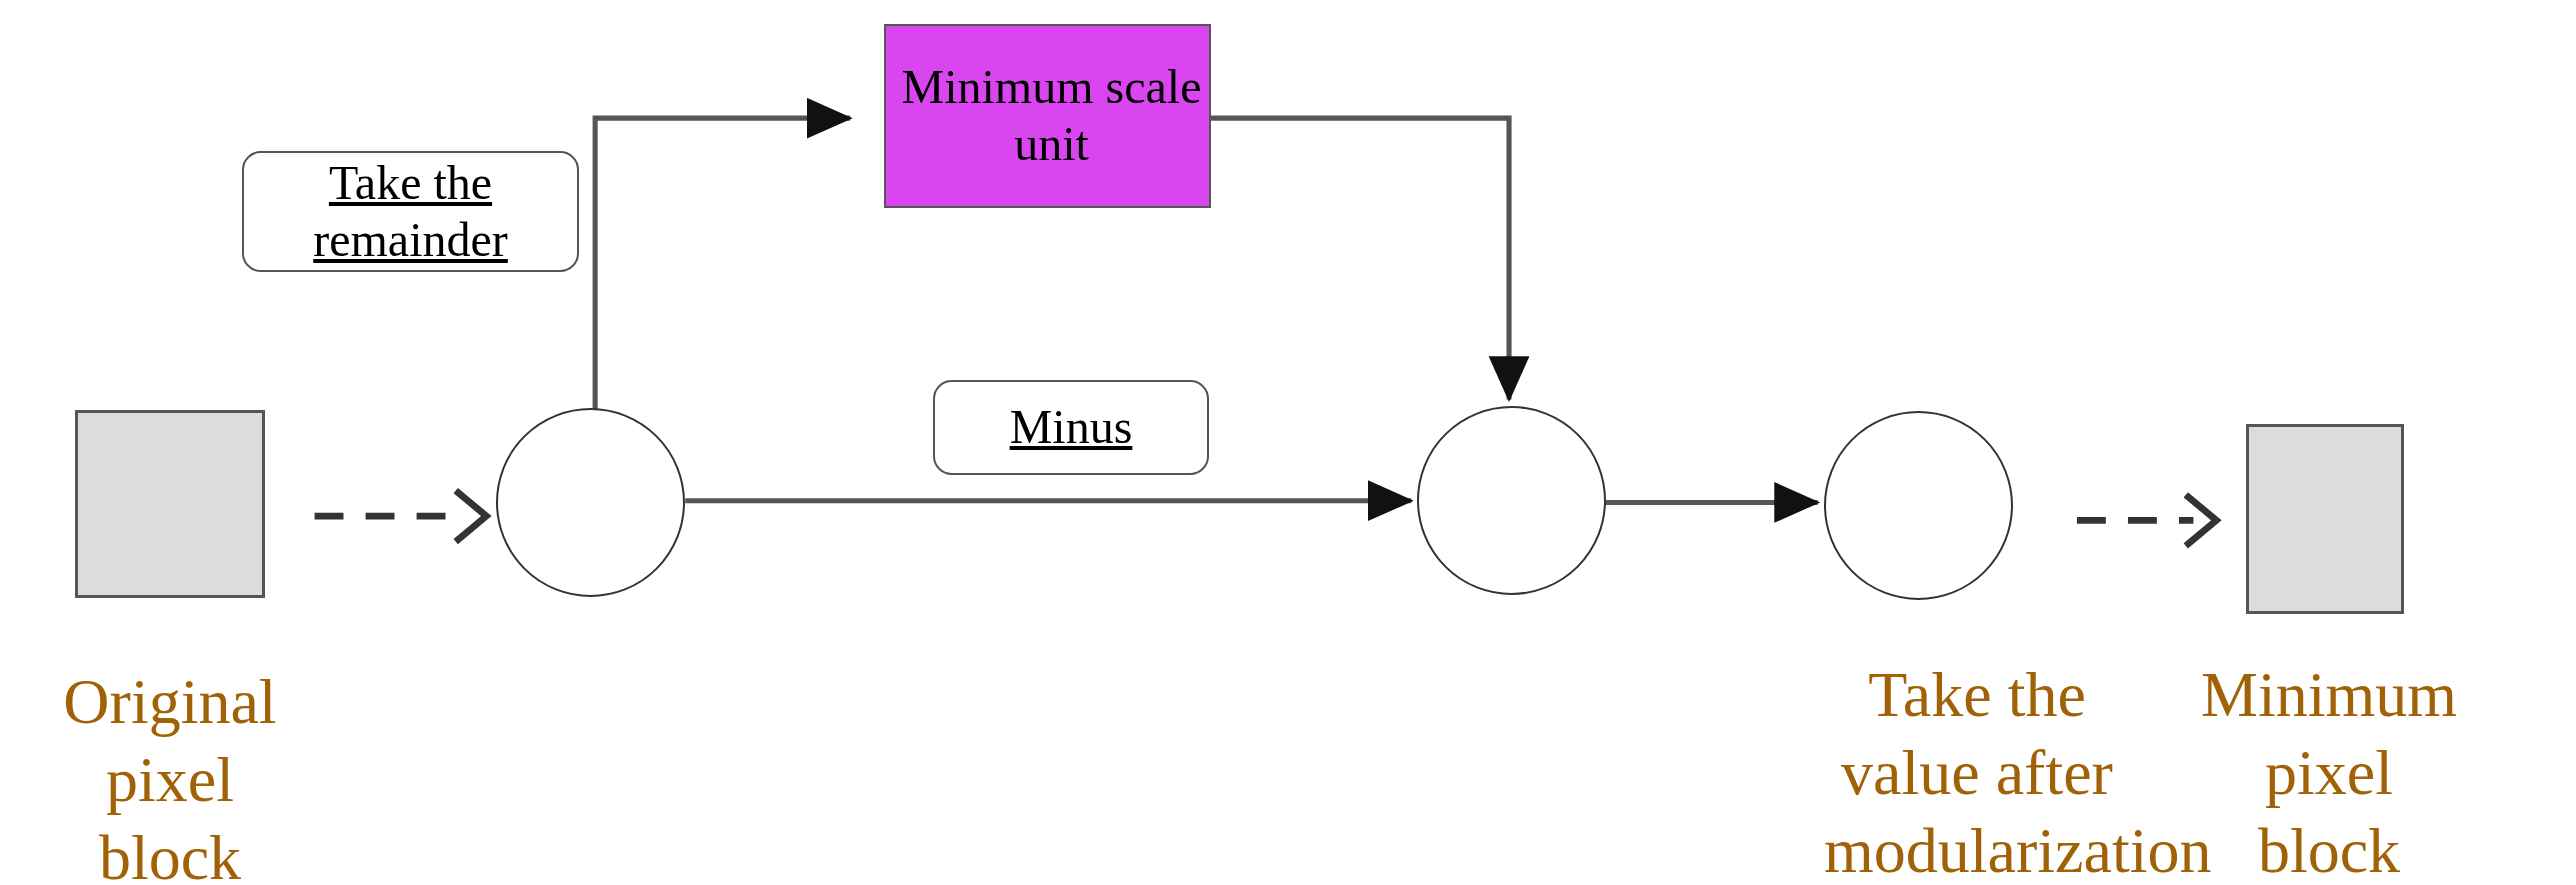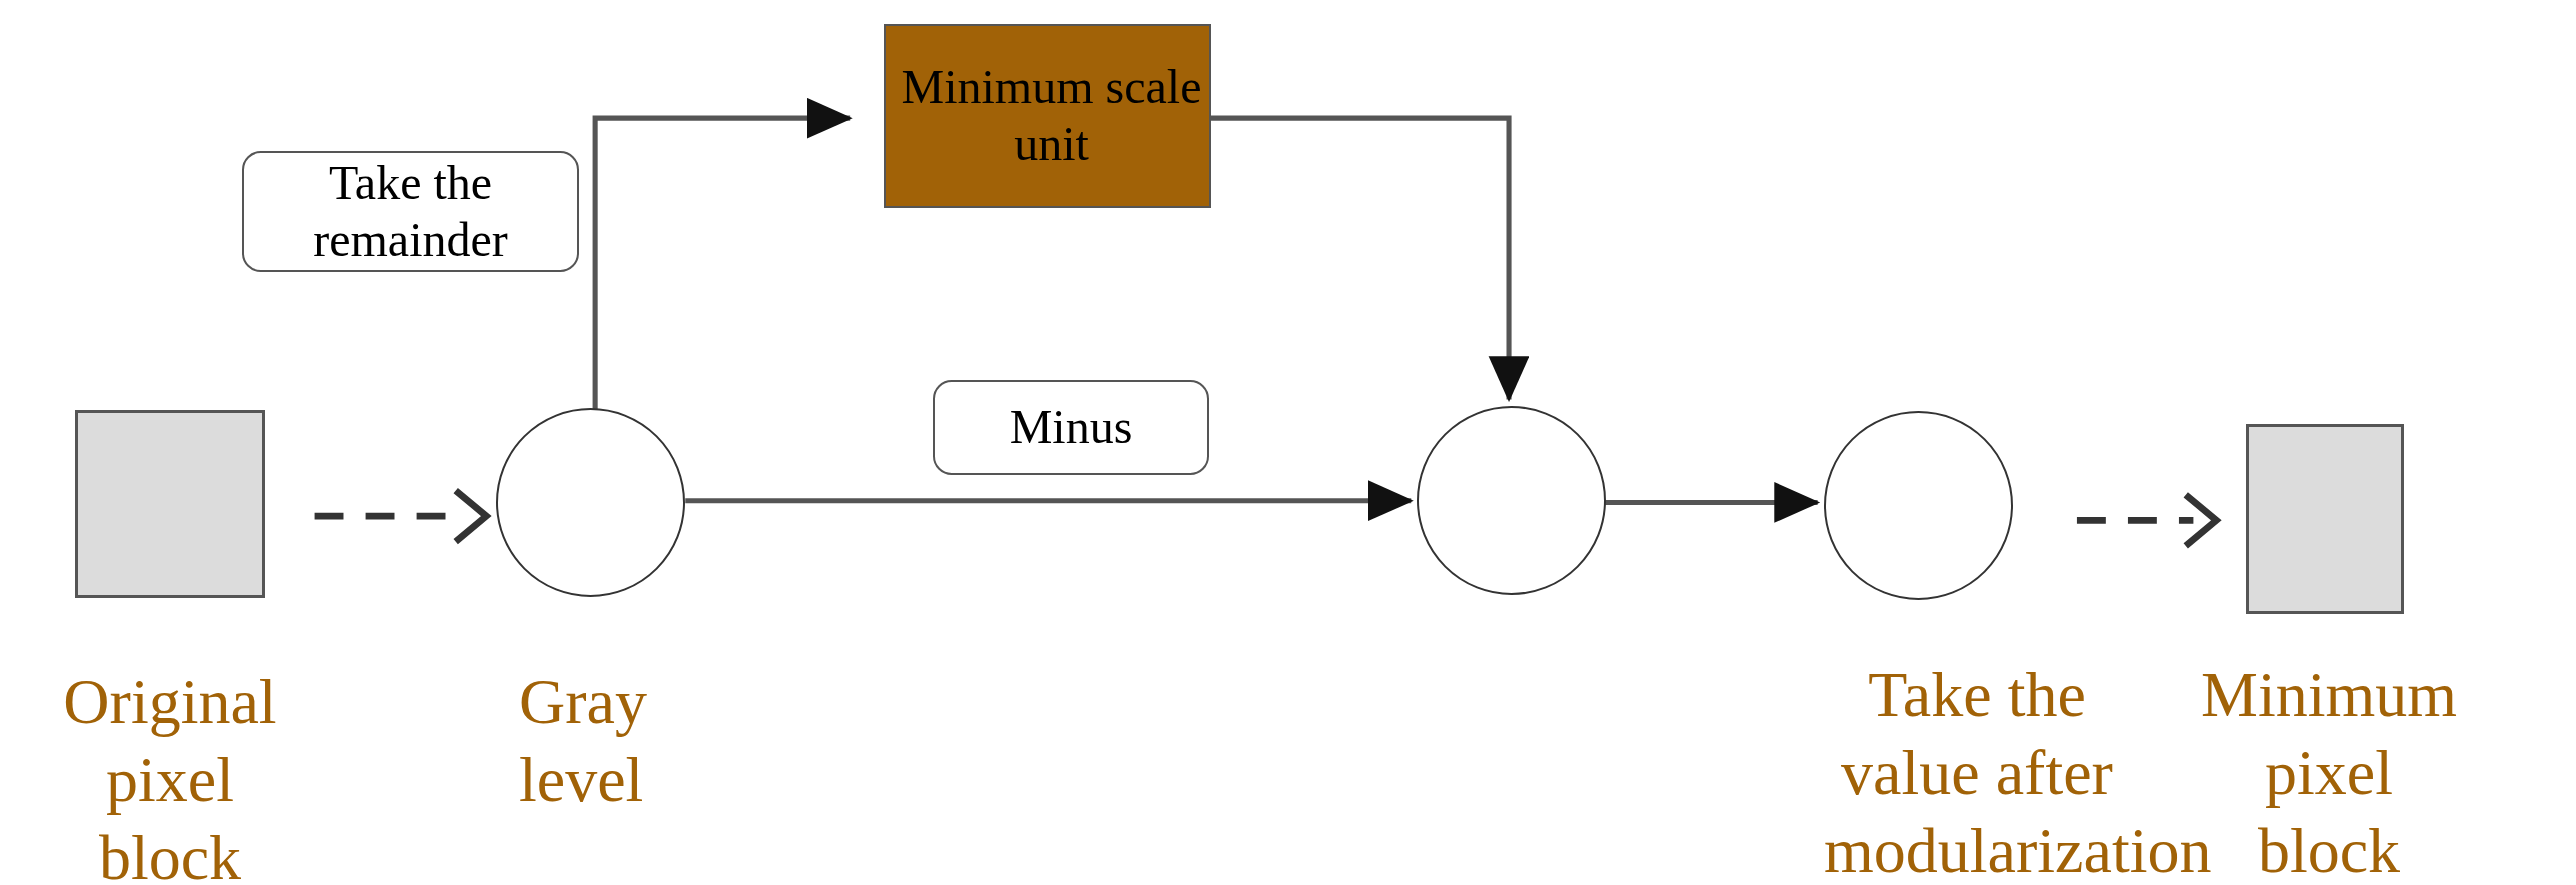--- a/index.html
+++ b/index.html
@@ -39,25 +39,26 @@
     border: 2.6px solid #555555;
     border-radius: 18.7px;
     background: #ffffff;
     display: flex;
     align-items: center;
     justify-content: center;
     text-align: center;
     line-height: 1.18;
     font-size: 48px;
     padding: 0 8.5px;
+    text-decoration: underline;
   }
   
   .rect-box {
     border: 2.6px solid #555555;
-    background: #a16207;
+    background: #d946ef;
     display: flex;
     align-items: center;
     justify-content: center;
     text-align: center;
     line-height: 1.18;
     font-size: 48px;
     padding-left: 8px;
   }
   .circle-node {
     border: 2.6px solid #333333;
@@ -128,22 +129,20 @@
 
   <div class="node round-box" style="left:933px; top:380px; width:276px; height:95px;">
     <span>Minus</span>
   </div>
 
   <div class="node pixel-block" style="left:75px; top:410px; width:190px; height:188px;"></div>
   <div class="caption center" style="left:34px; top:663px; width:272px;">Original
 pixel block</div>
 
   <div class="node circle-node" style="left:496px; top:408px; width:189px; height:189px;"></div>
-  <div class="caption left" style="left:519px; top:663px; width:221px;">Gray
-level</div>
 
   <div class="node circle-node" style="left:1417px; top:406px; width:189px; height:189px;"></div>
 
   <div class="node circle-node" style="left:1824px; top:411px; width:189px; height:189px;"></div>
   <div class="caption center" style="left:1824px; top:656px; width:306px;">Take the
 value after
 modularization</div>
 
   <div class="node pixel-block" style="left:2246px; top:424px; width:158px; height:190px;"></div>
   <div class="caption center" style="left:2193px; top:656px; width:272px;">Minimum pixel

